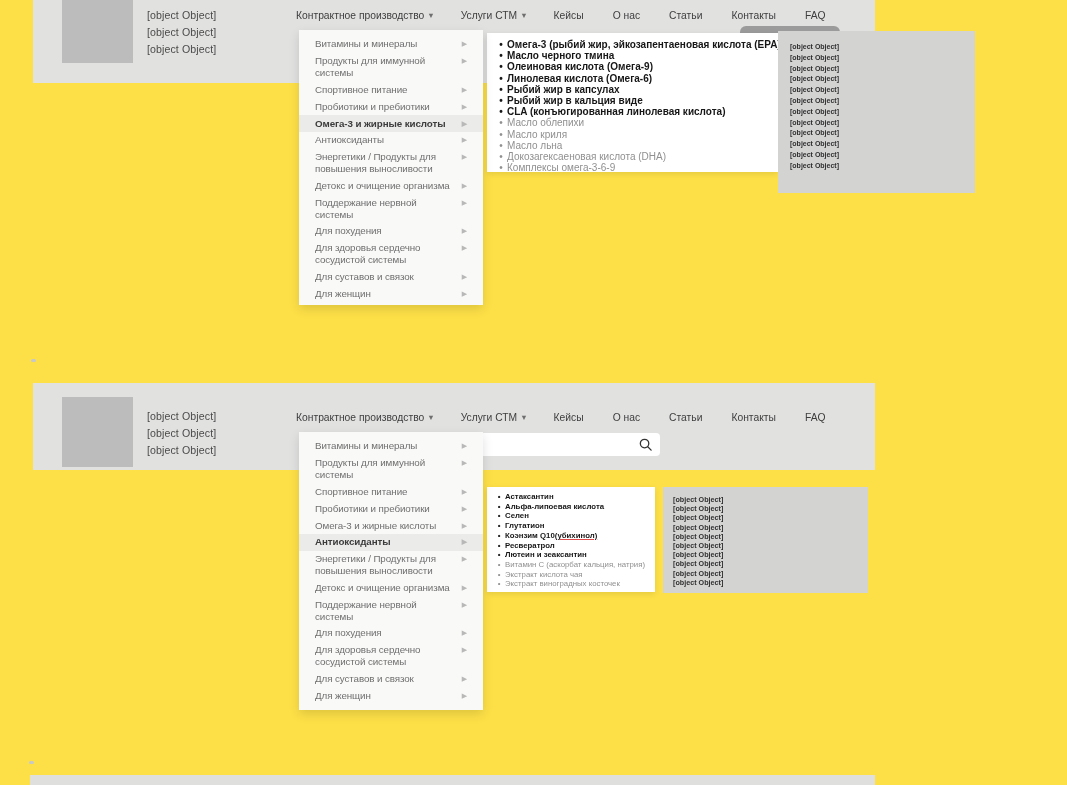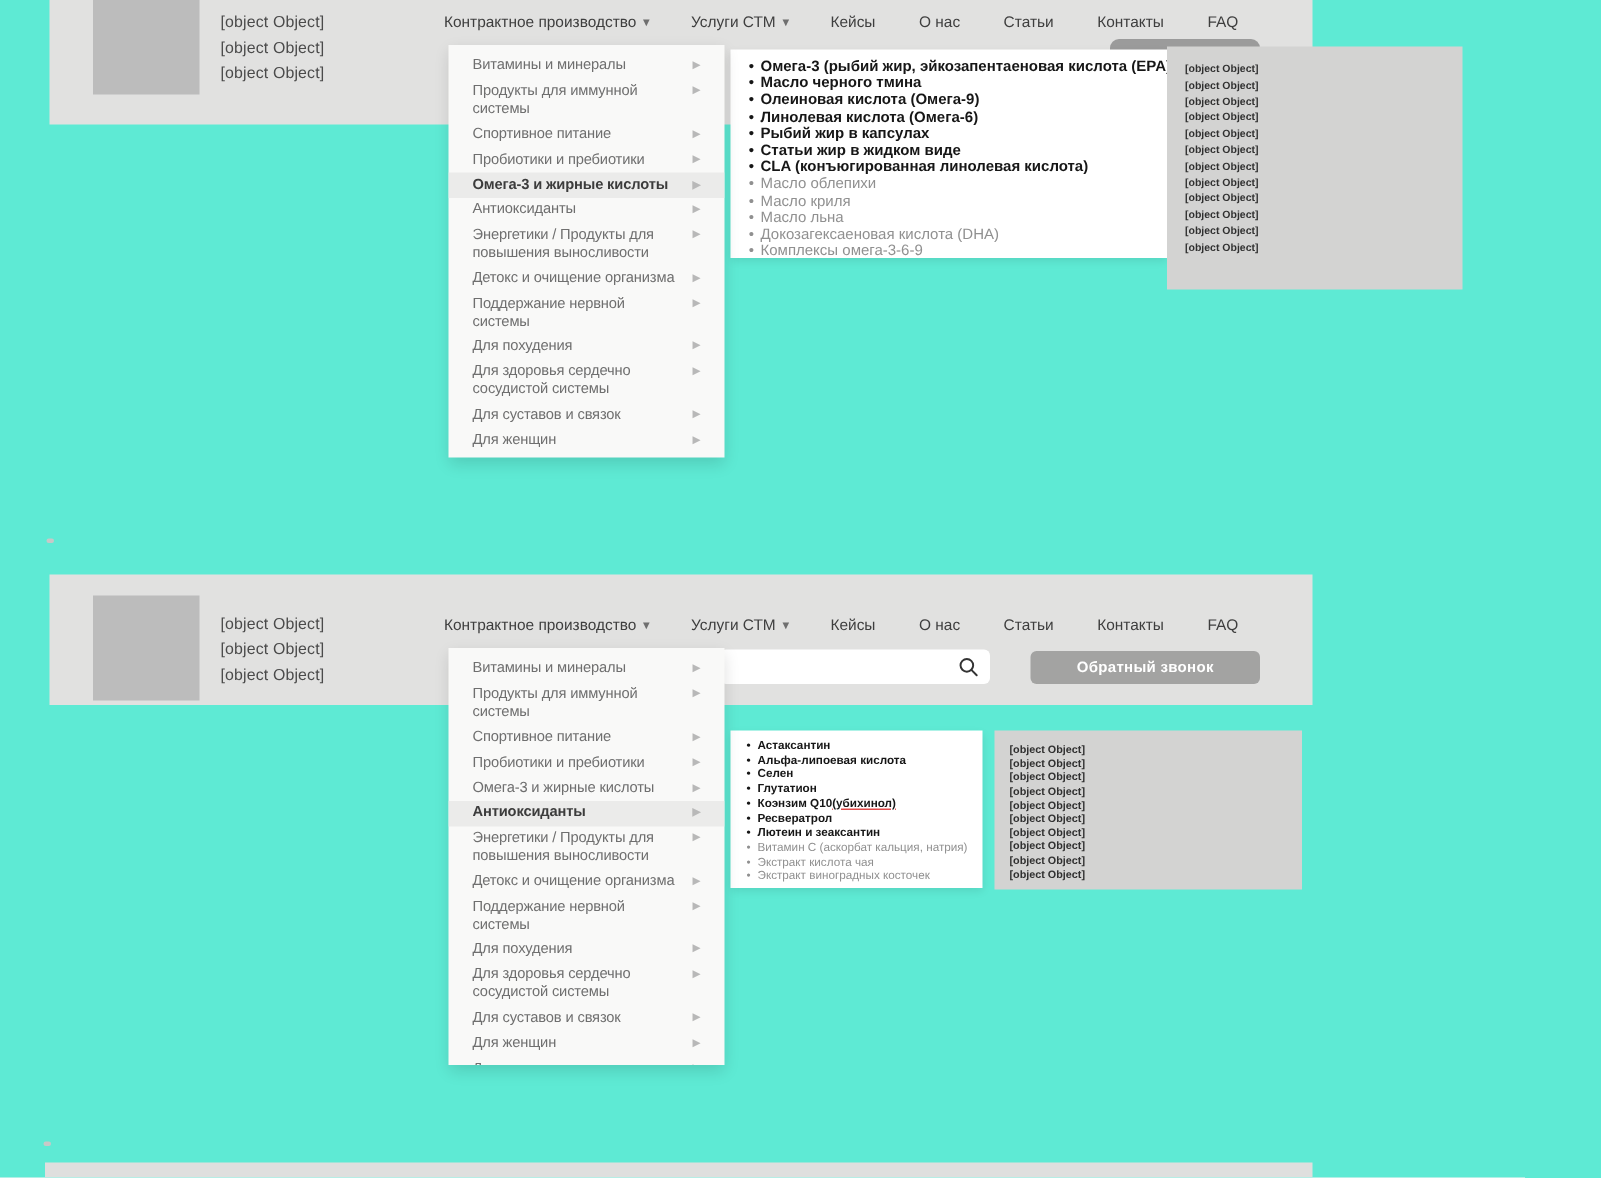--- a/index.html
+++ b/index.html
@@ -1,16 +1,16 @@
 <!DOCTYPE html>
 <html><head>
 <meta charset="utf-8">
 <style>
   html,body{margin:0;padding:0;background:#f4f4f3;font-family:"Liberation Sans",sans-serif;}
-  .stage{position:relative;width:1067px;height:785px;overflow:hidden;background:#5eead4;}
+  .stage{position:relative;width:1067px;height:785px;overflow:hidden;background:#fde047;}
 
   .bar{position:absolute;background:#e1e1e0;}
   .s1-bar{left:33px;top:0;width:842px;height:83px;}
   .s2-bar{left:33px;top:383px;width:842px;height:87px;}
   .s3-bar{left:30px;top:775px;width:845px;height:10px;background:#dfdfde;}
 
   .logo{position:absolute;background:#bcbcbc;}
   .s1-logo{left:62px;top:0;width:71px;height:63px;}
   .s2-logo{left:62px;top:397px;width:71px;height:70px;}
 
@@ -170,21 +170,21 @@
           <span>Линолевая кислота (Омега-6)</span>
           <span class="u-red"></span>
         </li>
         <li class="sub-item bold">
           <span class="bullet"></span>
           <span>Рыбий жир в капсулах</span>
           <span class="u-red"></span>
         </li>
         <li class="sub-item bold">
           <span class="bullet"></span>
-          <span>Статьи жир в жидком виде</span>
+          <span>Рыбий жир в кальция виде</span>
           <span class="u-red"></span>
         </li>
         <li class="sub-item bold">
           <span class="bullet"></span>
           <span>CLA (конъюгированная линолевая кислота)</span>
           <span class="u-red"></span>
         </li>
         <li class="sub-item">
           <span class="bullet"></span>
           <span>Масло облепихи</span>
@@ -253,21 +253,20 @@
     </nav>
 
   <div class="search-wrap">
     <input class="search-input" type="text" value="" style="">
     <svg class="search-icon" viewBox="0 0 16 16">
       <circle cx="7" cy="7" r="4.5" fill="none" stroke="#333" stroke-width="1.4"></circle>
       <line x1="10.4" y1="10.4" x2="14" y2="14" stroke="#333" stroke-width="1.4" stroke-linecap="round"></line>
     </svg>
   </div>
 
-  <div class="callback-btn">Обратный звонок</div>
 
   <div class="dd s2-dd">
 
   <div class="dd-item">
         <span class="dd-label">Витамины и минералы</span>
         <span class="dd-arrow">▶</span>
       </div>
       <div class="dd-item">
         <span class="dd-label">Продукты для иммунной системы</span>
         <span class="dd-arrow">▶</span>

